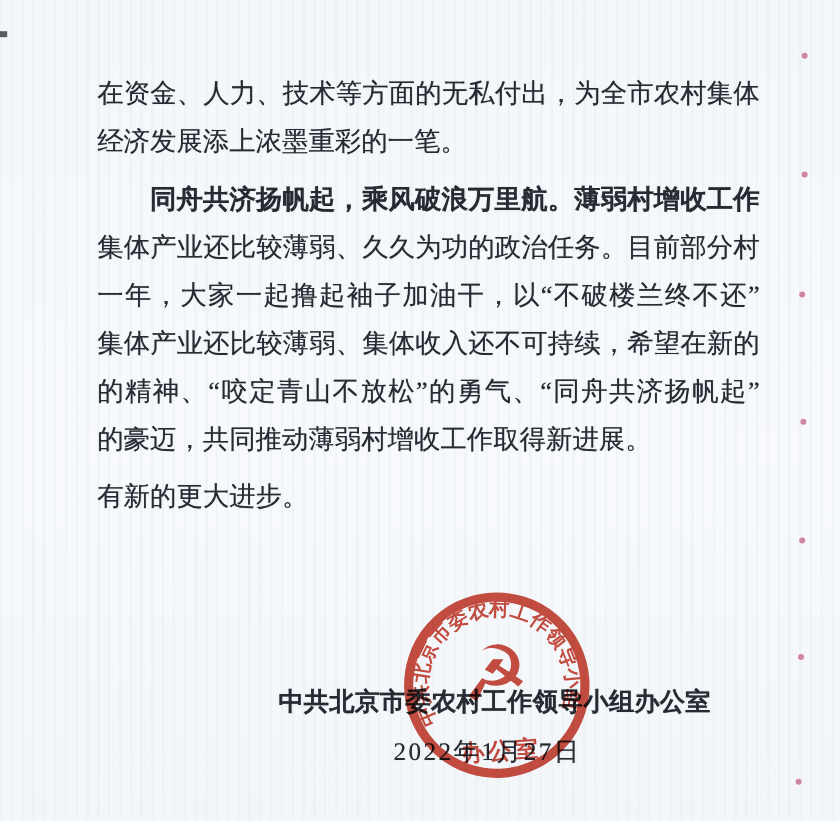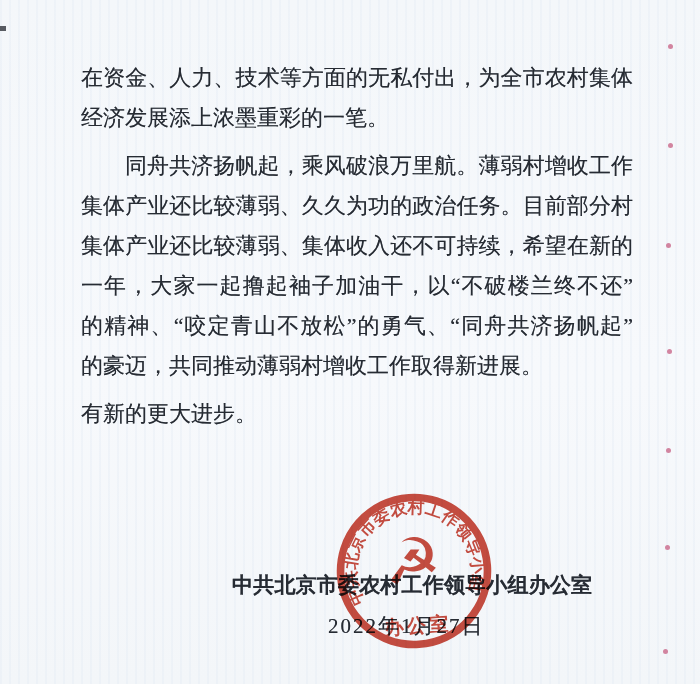--- a/index.html
+++ b/index.html
@@ -25,21 +25,21 @@
   .line{
     text-align:justify;
     text-align-last:justify;
     white-space:nowrap;
   }
   .line.para-end{
     text-align:left;
     text-align-last:left;
     font-family:Liberation Serif, serif;
   }
-  .line.indent{text-indent:44px;}
+  .line.indent{text-indent:44px;font-weight:bold;}
   .signature{
     position:absolute;
     left:232px; top:572px; width:360px;
     font-size:21px; line-height:26px;
     color:#262b33;
     text-align:justify; text-align-last:justify;
     white-space:nowrap;
     text-shadow:0 0 .6px rgba(38,43,51,.55);
     font-weight:bold;
   }
@@ -83,22 +83,22 @@
   <div class="corner-speck"></div>
 
   <div class="body-text" id="body-text">
       <div class="paragraph">
         <div class="line">在资金、人力、技术等方面的无私付出，为全市农村集体</div>
         <div class="line para-end">经济发展添上浓墨重彩的一笔。</div>
       </div>
       <div class="paragraph">
         <div class="line indent">同舟共济扬帆起，乘风破浪万里航。薄弱村增收工作</div>
         <div class="line">集体产业还比较薄弱、久久为功的政治任务。目前部分村</div>
+        <div class="line">一年，大家一起撸起袖子加油干，以“不破楼兰终不还”</div>
         <div class="line">集体产业还比较薄弱、集体收入还不可持续，希望在新的</div>
-        <div class="line">一年，大家一起撸起袖子加油干，以“不破楼兰终不还”</div>
         <div class="line">的精神、“咬定青山不放松”的勇气、“同舟共济扬帆起”</div>
         <div class="line para-end">的豪迈，共同推动薄弱村增收工作取得新进展。</div>
       </div>
       <div class="paragraph">
         <div class="line para-end">有新的更大进步。</div>
       </div>
     </div>
 
   <div class="signature">中共北京市委农村工作领导小组办公室</div>
 

